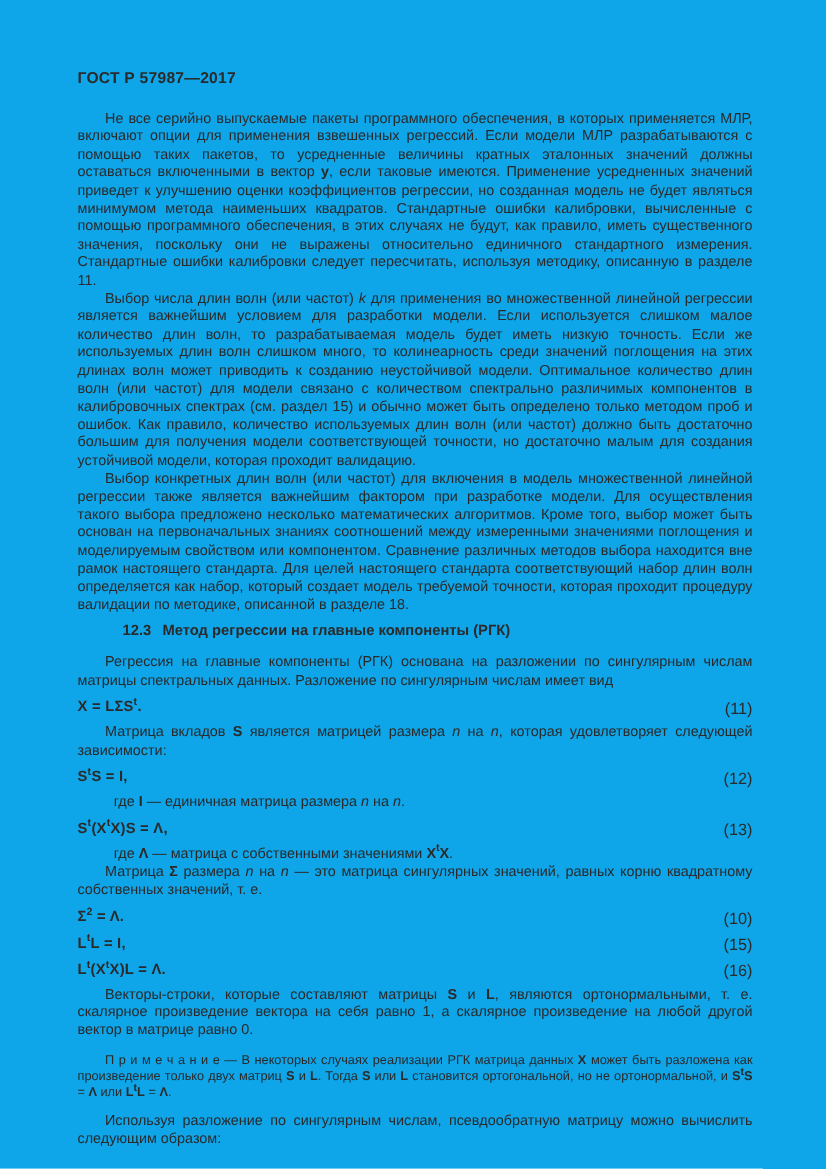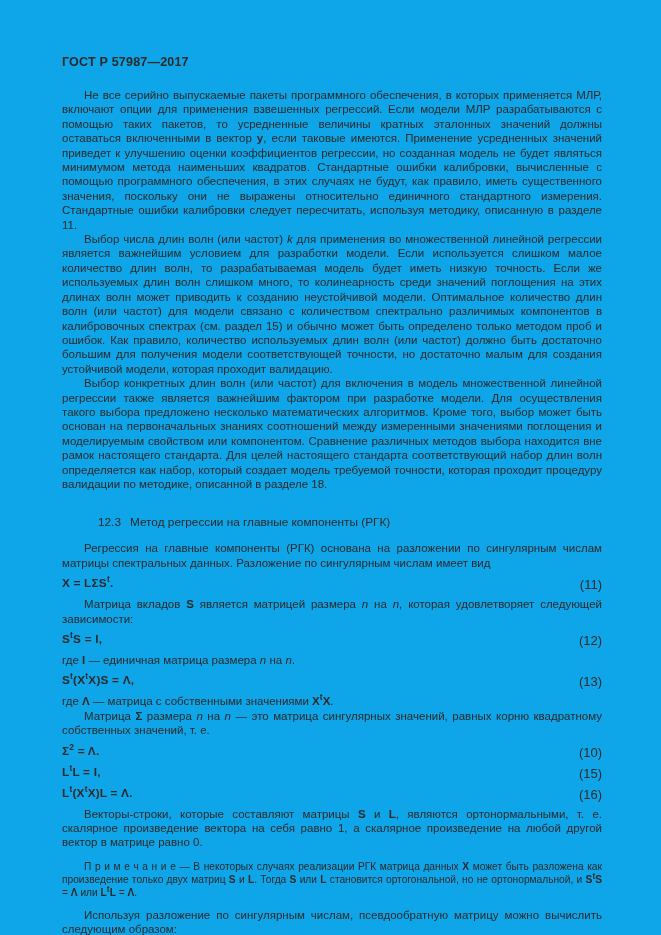--- a/index.html
+++ b/index.html
@@ -4,22 +4,22 @@
 <style>
   html,body{margin:0;padding:0;background:#ffffff;}
   .page{
     width:661px;height:935px;box-sizing:border-box;position:relative;
     background:#0ea5e9;color:#2a2a2a;
     padding:55px 59px 10px 62px;
     font-family:"Liberation Sans","DejaVu Sans",sans-serif;
   }
   .doc-header{font-weight:bold;font-size:12.5px;letter-spacing:.2px;margin:0 0 19px 0;}
   .para{margin:0;font-size:11.5px;line-height:14.4px;text-align:justify;text-indent:22px;}
-  .where{text-indent:0;}
-  .section-heading{font-size:11.8px;font-weight:normal;margin:24px 0 12px 0;text-indent:36px;}
+  .where{text-indent:0;margin-left:29px;}
+  .section-heading{font-size:11.8px;font-weight:bold;margin:6px 0 12px 0;text-indent:36px;}
   .section-heading .sec-num{margin-right:9px;}
   .formula-row{position:relative;text-align:left;font-size:11.8px;line-height:15px;margin:6px 0;}
   .formula{font-weight:bold;letter-spacing:.2px;}
   .formula-number{position:absolute;right:0;top:1px;font-weight:normal;font-size:13px;}
   sup{font-size:8.5px;line-height:0;vertical-align:super;}
   .note{margin:10px 0 9px 0;font-size:10.2px;line-height:13px;text-align:justify;text-indent:22px;}
   b{font-weight:bold;} i{font-style:italic;}
 </style>
 </head>
 <body>

